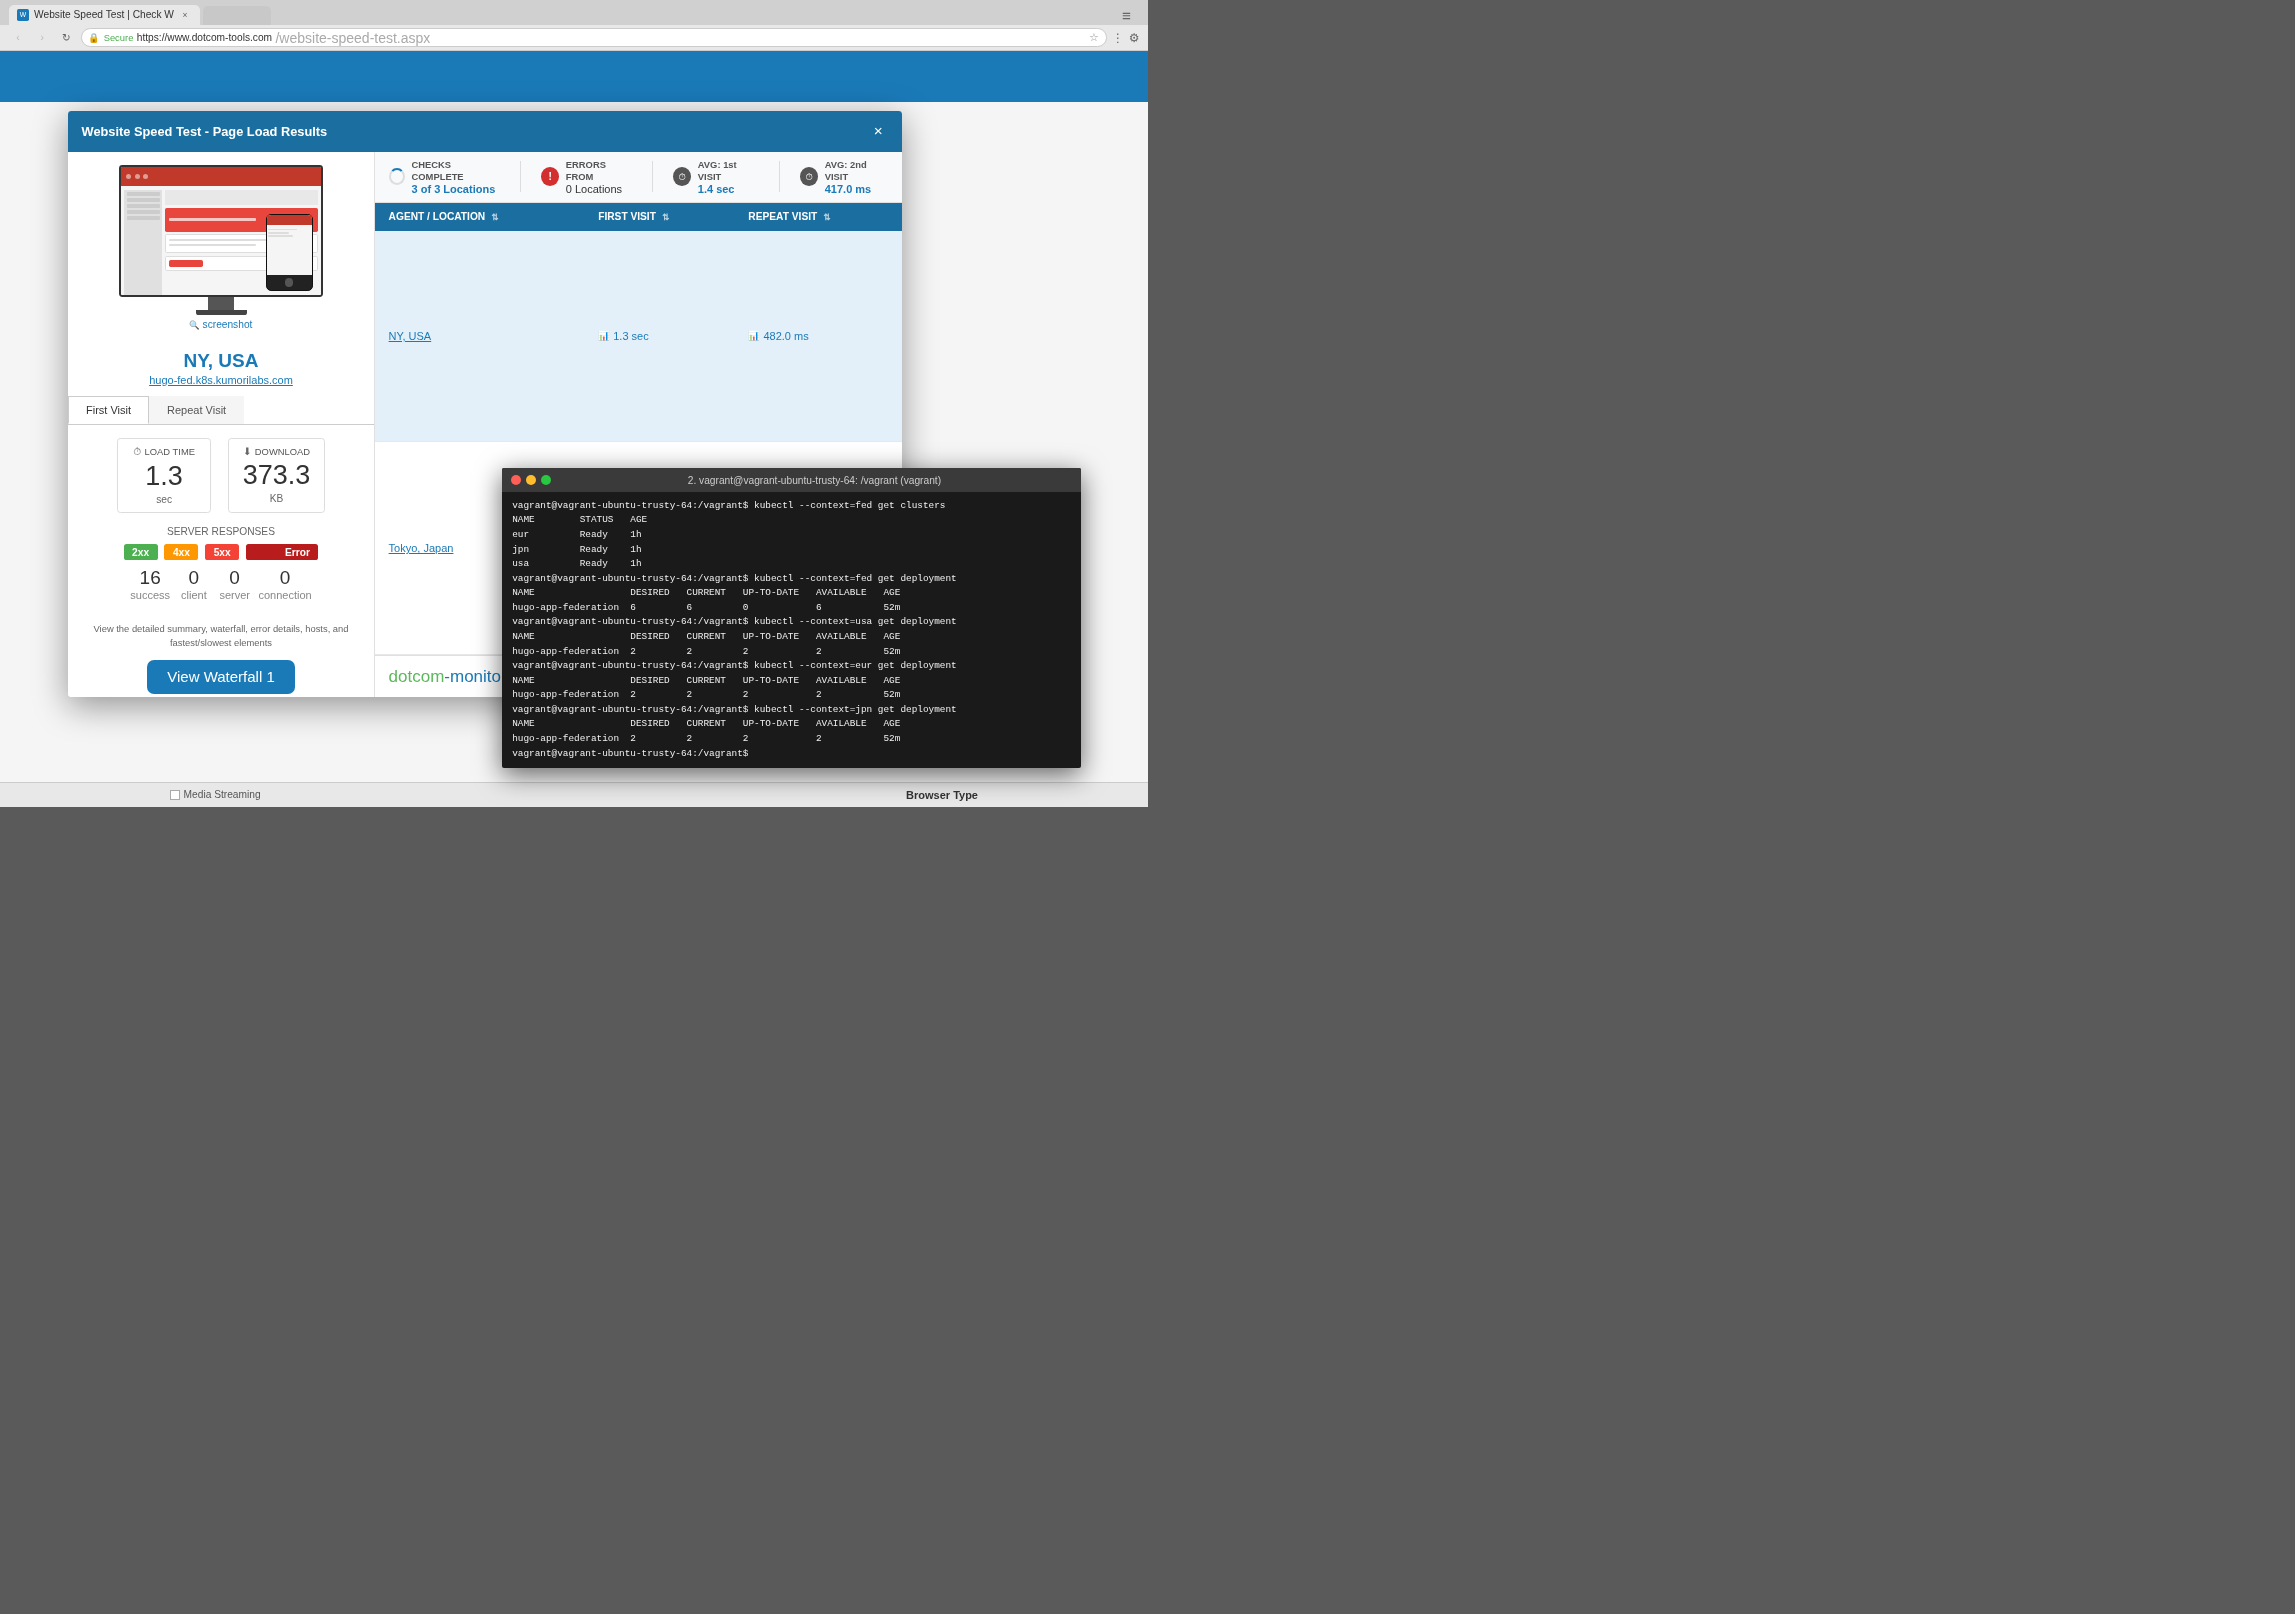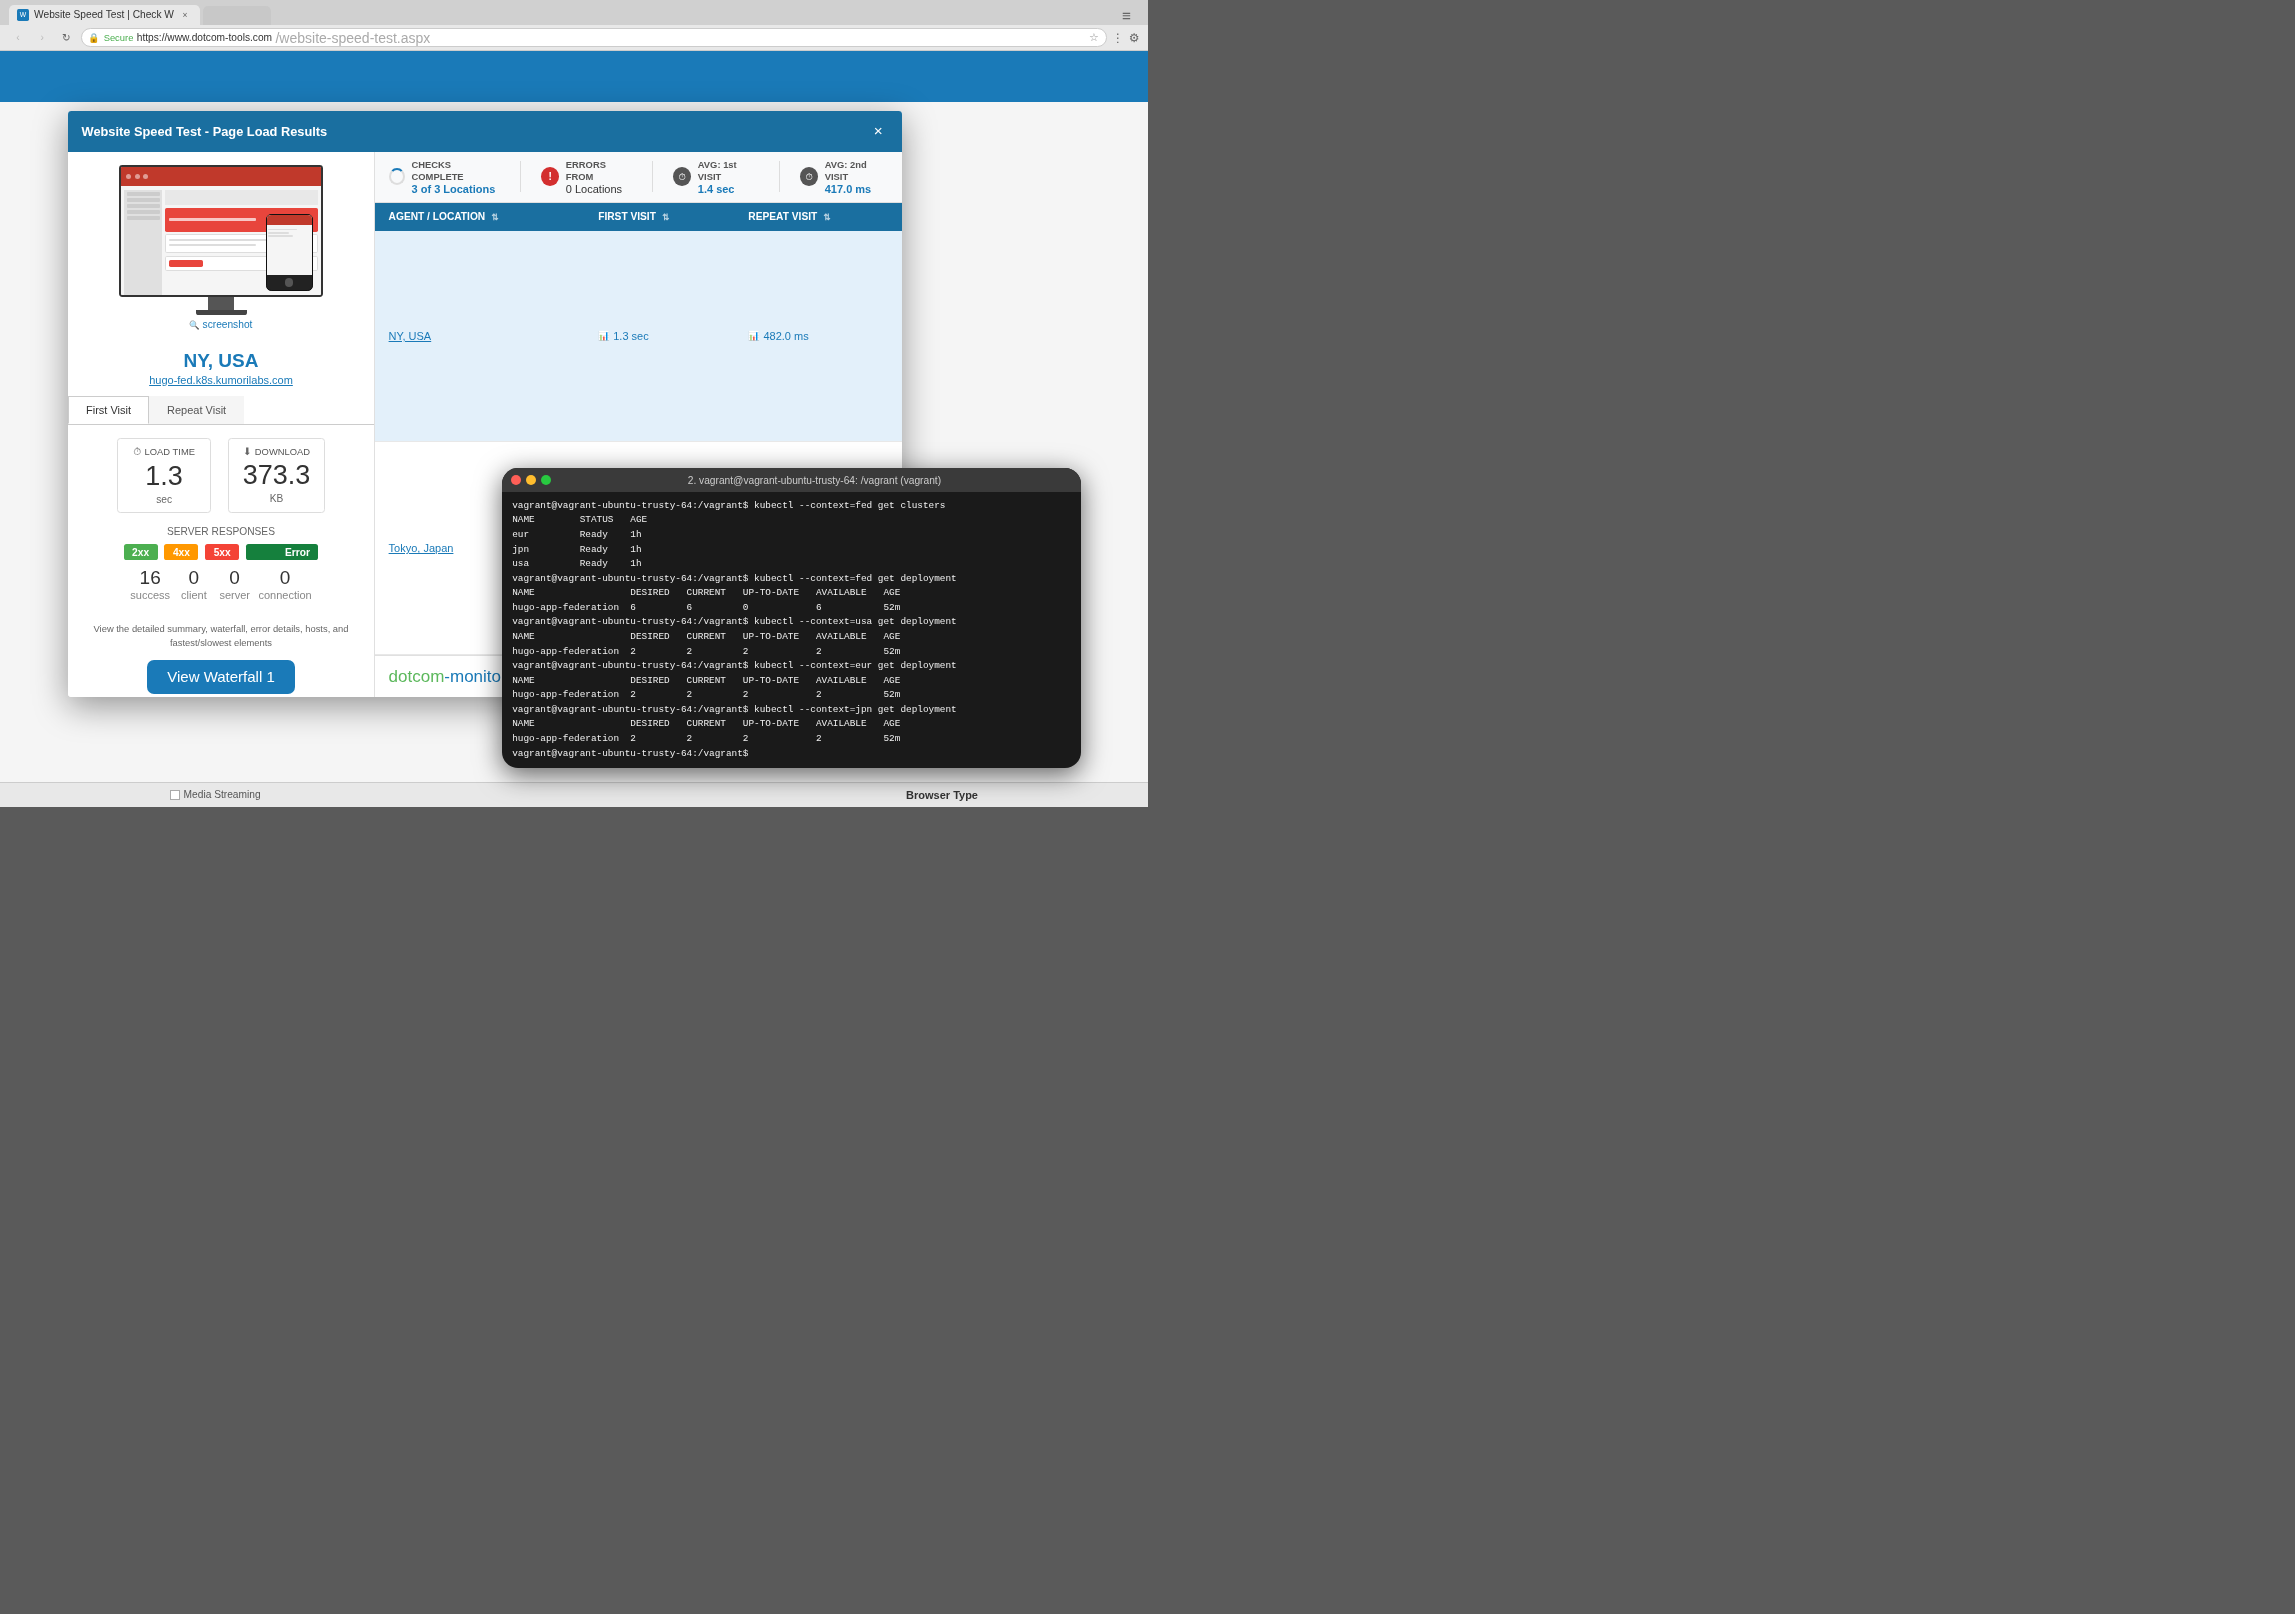--- a/index.html
+++ b/index.html
@@ -436,21 +436,21 @@
       border-radius: 2.6px;
       font-size: 10.2px;
       font-weight: 600;
       color: white;
       min-width: 34px;
       text-align: center;
     }
     .badge-2xx { background: #4caf50; }
     .badge-4xx { background: #ff9800; }
     .badge-5xx { background: #f44336; }
-    .badge-error { background: #15803d; padding-left: 39px; }
+    .badge-error { background: #b91c1c; padding-left: 39px; }
     .sr-values-row {
       display: flex;
       gap: 6.8px;
       justify-content: center;
     }
     .sr-value-col {
       min-width: 34px;
       text-align: center;
     }
     .sr-value {
@@ -609,21 +609,21 @@
       gap: 13.6px;
     }
 
     
     .terminal-window {
       position: absolute;
       top: 417px;
       left: 502px;
       width: 579px;
       background: #1a1a1a;
-      border-radius: 16px;
+      border-radius: 2px;
       box-shadow: 0 6.8px 27px rgba(0,0,0,0.6);
       overflow: hidden;
       z-index: 100;
     }
     .terminal-header {
       background: #3a3a3a;
       height: 24px;
       display: flex;
       align-items: center;
       padding: 0 8.5px;

